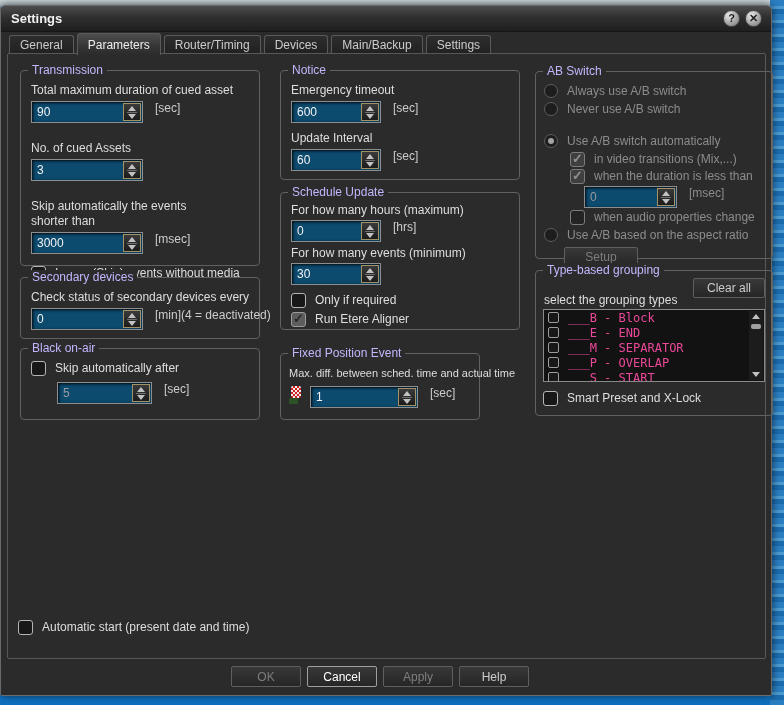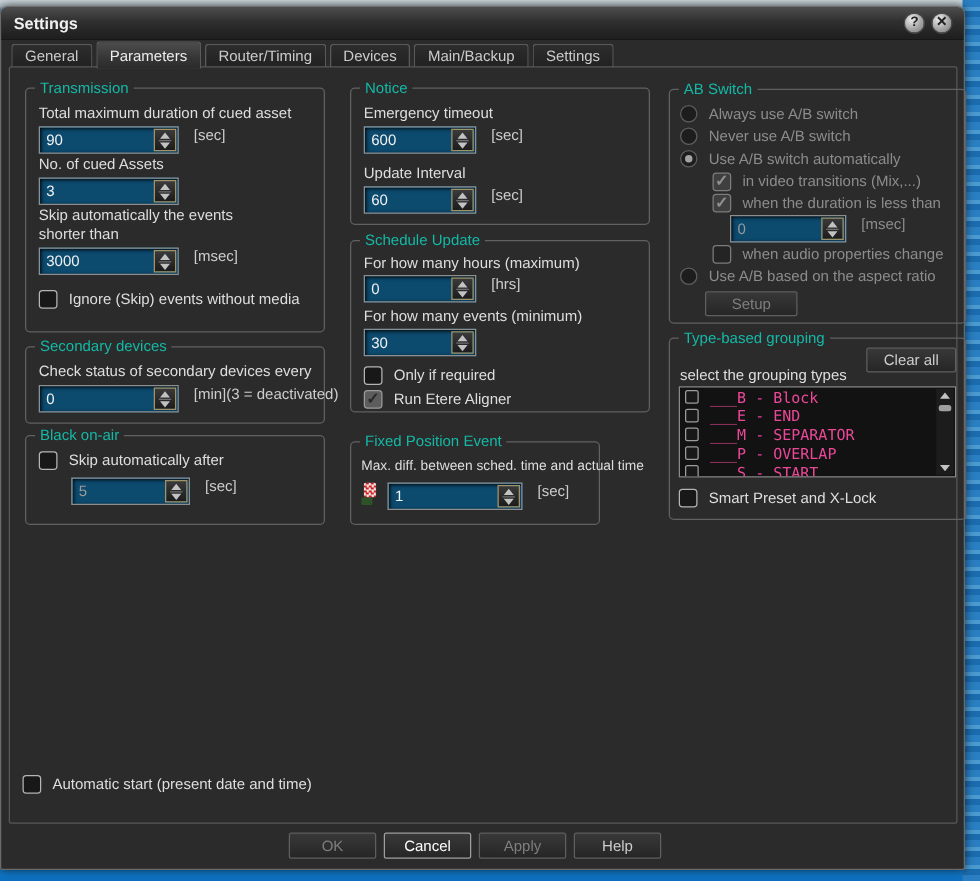--- a/index.html
+++ b/index.html
@@ -37,21 +37,21 @@
   .tab.active { height:22px; margin-bottom:-1px; z-index:3; color:#ededed;
     background:linear-gradient(#4d4d4d,#353535 60%,#2b2b2b); }
 
   
   .page { position:absolute; left:6px; top:47px; width:759px; height:606px;
     background:#2b2b2b; border:1px solid #585858; border-radius:2px; }
 
   
   .grp { position:absolute; border:1px solid #616161; border-radius:4px; }
   .gt { position:absolute; top:-8px; left:7px; padding:0 4px; background:#2b2b2b;
-    font-size:12px; color:#14b8a6; line-height:15px; white-space:nowrap; }
+    font-size:12px; color:#c4b5fd; line-height:15px; white-space:nowrap; }
 
   .lbl { font-size:12px; color:#dedede; line-height:15px; }
   .nowrap { white-space:nowrap; }
   .dim, .dim .lbl, .dim .unit { color:#8c8c8c; }
   .row { display:flex; }
   .unit { font-size:12px; color:#cdcdcd; margin-left:12px; white-space:nowrap; }
 
   
   .spin { display:inline-flex; align-items:center; height:22px; background:#0c4a6e;
     border:1px solid #8e8e8e; box-shadow:inset 1px 1px 3px rgba(0,0,0,.9); flex:none; }
@@ -102,21 +102,21 @@
   
   .fpicon { width:13px; height:18px; flex:none; position:relative; }
   .fpicon .flag { position:absolute; top:0; left:2px; width:10px; height:12px; border-radius:2px;
     background:repeating-conic-gradient(#c22 0% 25%, #f3e6e6 0% 50%) 0 0/4px 4px; }
   .fpicon .base { position:absolute; bottom:0; left:0; width:9px; height:6px; background:#2e5228; border-radius:1px; }
 
   .footer-buttons { position:absolute; bottom:8px; left:230px; display:flex; gap:6px; }
   .footer-buttons .btn { width:70px; height:21px; }
 
   .mt3{margin-top:3px} .mt4{margin-top:4px} .mt5{margin-top:5px} .mt6{margin-top:6px}
-  .mt8{margin-top:8px} .mt9{margin-top:1px} .mt12{margin-top:12px}
+  .mt8{margin-top:8px} .mt9{margin-top:18px} .mt12{margin-top:12px}
   .pad { padding:12px 10px 0 10px; }
 </style>
 </head>
 <body>
 
 <div class="desktop"></div>
 <div class="desktop-streaks"></div>
 
 <div class="win">
 
@@ -190,21 +190,21 @@
       <div class="row mt3">
         <span class="spin w112">
           <span class="v">0</span>
           <span class="sb">
               <i class="tri-u"></i>
               <i class="sbl"></i>
               <i class="tri-d"></i>
             </span>
         </span>
         <span class="unit">[min]</span>
-        <span class="unit" style="margin-left:auto;">(3 = deactivated)</span>
+        <span class="unit" style="margin-left:auto;">(4 = deactivated)</span>
       </div>
     </div>
 
     <div class="grp pad" style="left:12px; top:294px; width:240px; height:72px;">
       <span class="gt">Black on-air</span>
       <div class="row cbgap">
         <span class="cb"></span>
         <span class="lbl">Skip automatically after</span>
       </div>
       <div class="row mt6" style="margin-left:26px;">
@@ -304,21 +304,21 @@
         <span class="unit">[sec]</span>
       </div>
     </div>
 
     <div class="grp dim" style="left:527px; top:17px; width:238px; height:188px; padding:12px 8px 0 8px;">
       <span class="gt">AB Switch</span>
       <div class="row cbgap" style="margin-bottom:3px;">
         <span class="radio"></span>
         <span class="lbl">Always use A/B switch</span>
       </div>
-      <div class="row cbgap" style="margin-bottom:3px;">
+      <div class="row cbgap" style="margin-bottom:17px;">
         <span class="radio"></span>
         <span class="lbl">Never use A/B switch</span>
       </div>
       <div class="row cbgap" style="margin-bottom:3px;">
         <span class="radio sel">
             <span class="dot"></span>
           </span>
         <span class="lbl">Use A/B switch automatically</span>
       </div>
       <div class="row cbgap" style="margin-left:26px; margin-bottom:2px;">

